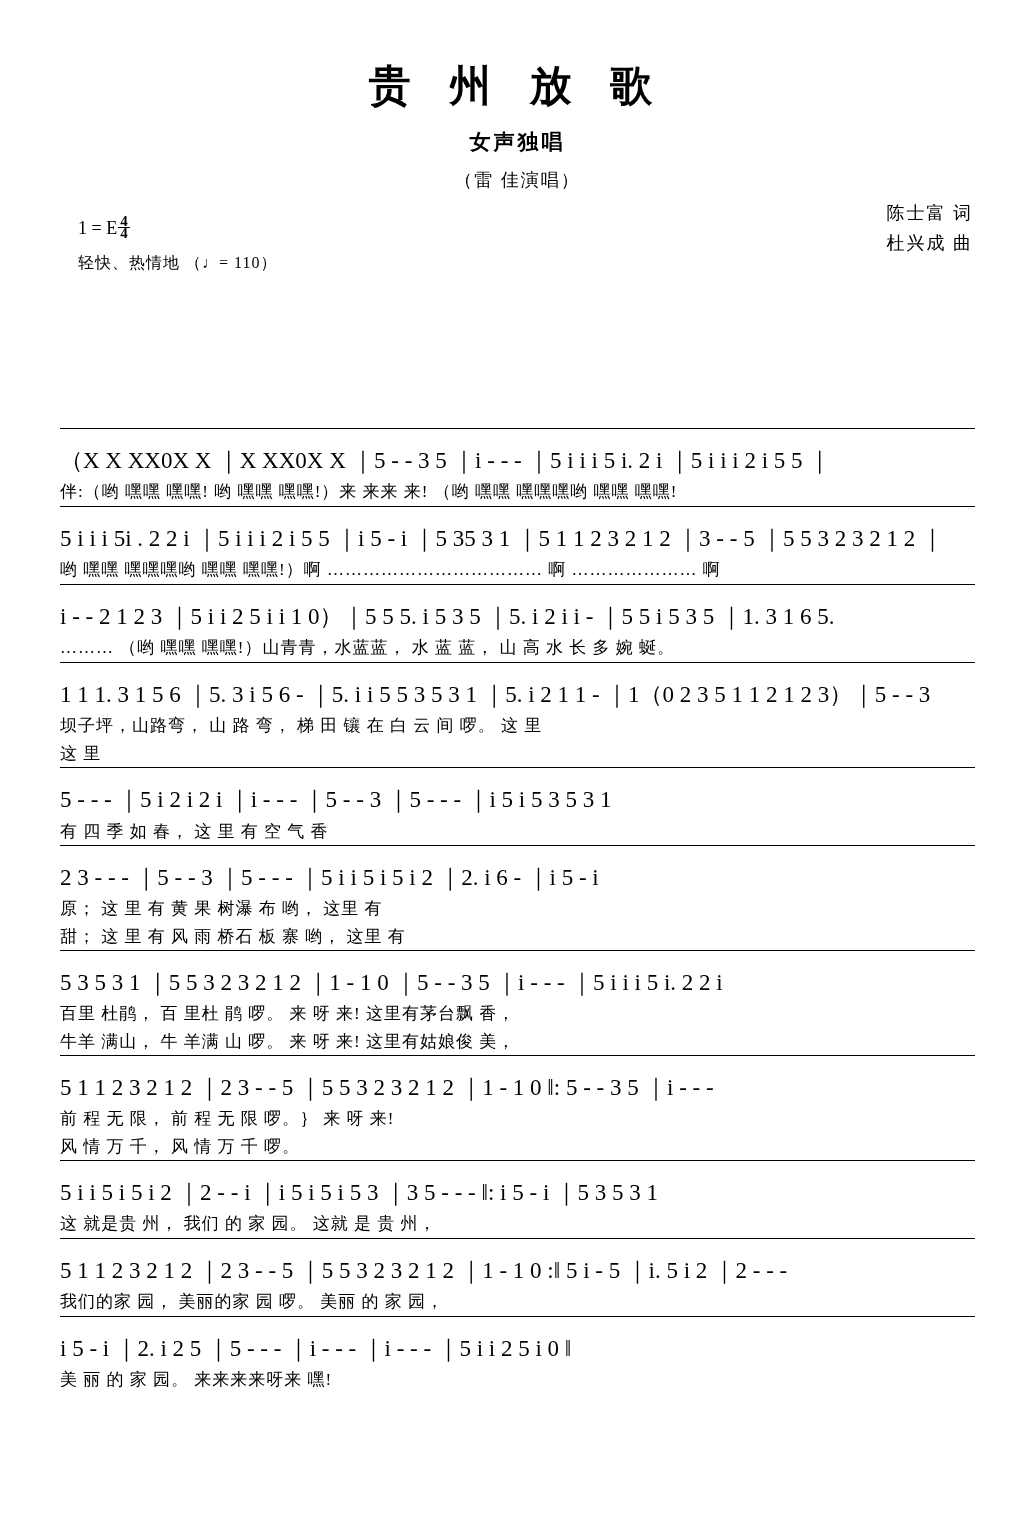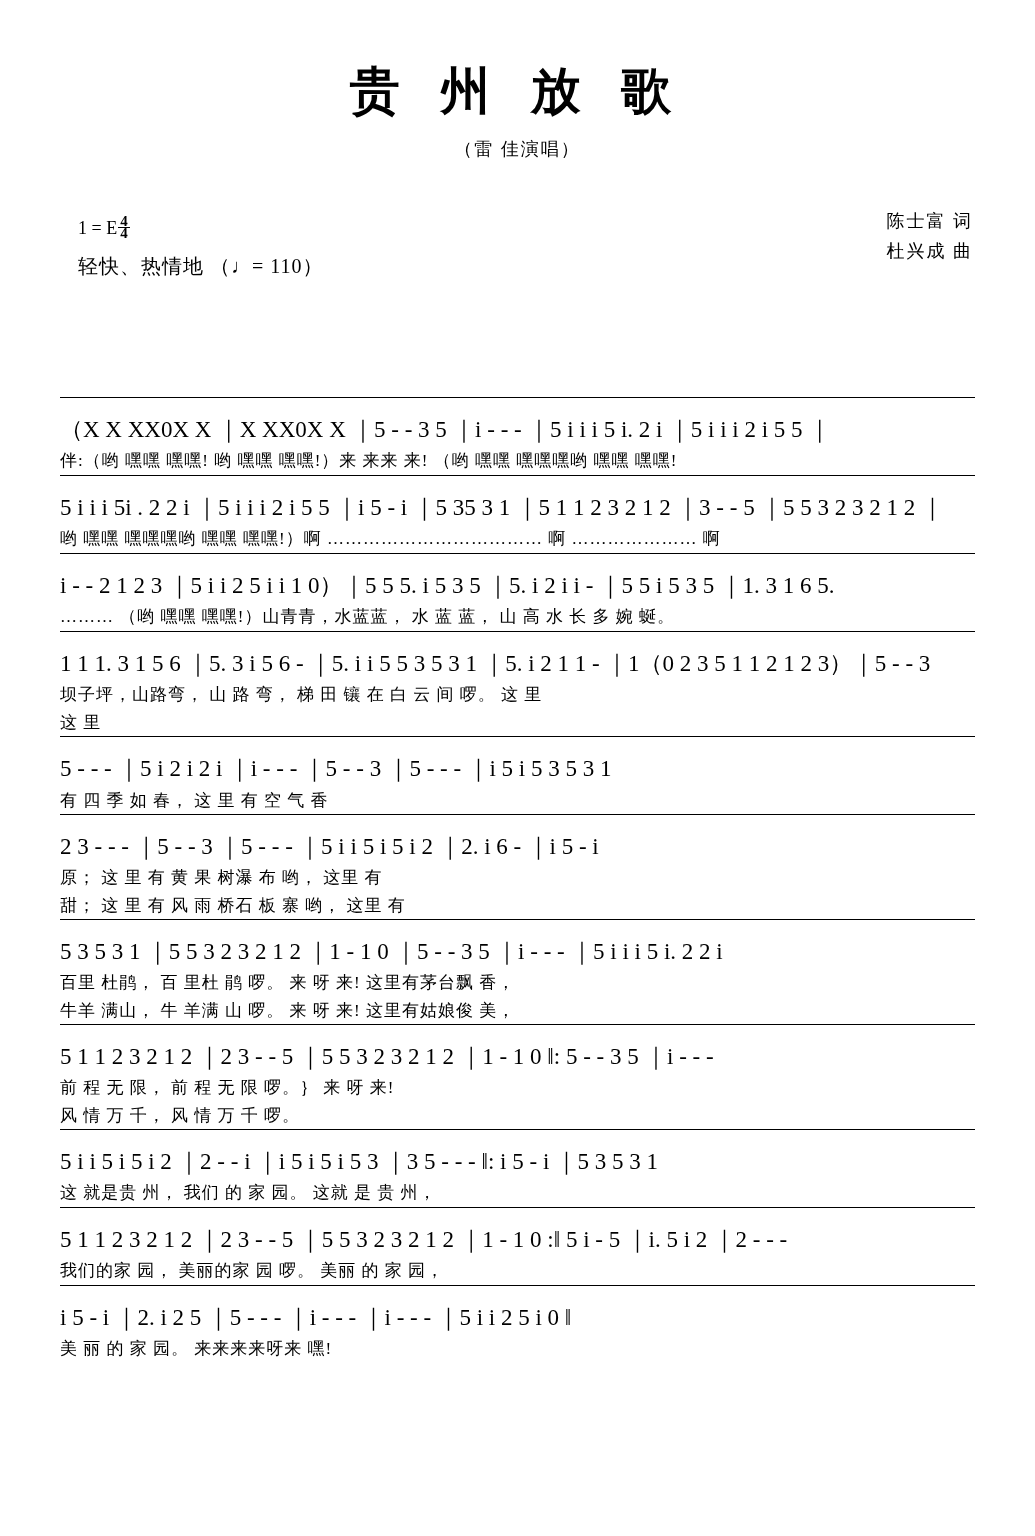--- a/index.html
+++ b/index.html
@@ -11,55 +11,55 @@
     position:relative;
     overflow:hidden;
   }
   .sheet{position:relative;width:1035px;height:1536px;}
 
   
   .title{
     text-align:center;
     font-family:"Liberation Serif", serif;
     font-weight:bold;
-    font-size:50px;
+    font-size:42px;
     letter-spacing:14px;
     margin-top:58px;
   }
   .subtitle{
     text-align:center;
     font-weight:bold;
     font-size:21px;
     letter-spacing:3px;
     margin-top:14px;
   }
   .performer{
     text-align:center;
     font-size:18px;
     letter-spacing:2px;
     margin-top:12px;
   }
   .credits{
     position:absolute;
-    right:62px;top:148px;
+    right:62px;top:140px;
     font-size:18px;
     line-height:30px;
     text-align:right;
     letter-spacing:2px;
   }
   .keyblock{
     position:absolute;
     left:78px;top:160px;
     font-size:17px;
   }
   .keyline{display:flex;align-items:flex-start;gap:1px;font-size:18px;}
   .frac{display:inline-block;text-align:center;line-height:11px;font-size:15px;font-weight:bold;position:relative;top:-2px;}
   .frac .num{display:block;border-bottom:1.6px solid #000;padding:0 2px;}
   .frac .den{display:block;padding:0 2px;}
-  .tempo{margin-top:12px;font-size:20px;letter-spacing:1px;white-space:nowrap;}
+  .tempo{margin-top:12px;font-size:16px;letter-spacing:1px;white-space:nowrap;}
 
   
   .system{
     position:relative;
     margin:0 60px;
     padding-top:10px;
   }
   .sysrule{
     position:absolute;left:0;right:0;top:0;
     border-top:1.6px solid #000;
@@ -79,20 +79,21 @@
     line-height:27px;
   }
   .lyr.second{margin-top:1px;}
 </style>
 </head>
 <body>
 
 <div class="sheet">
 
   <div class="title">贵 州 放 歌</div>
+  <div class="subtitle">女声独唱</div>
   <div class="performer">（雷  佳演唱）</div>
 
   <div class="credits">
     <div>陈士富 词</div>
     <div>杜兴成 曲</div>
   </div>
 
   <div class="keyblock">
     <div class="keyline">
       <span>1 = E</span>

